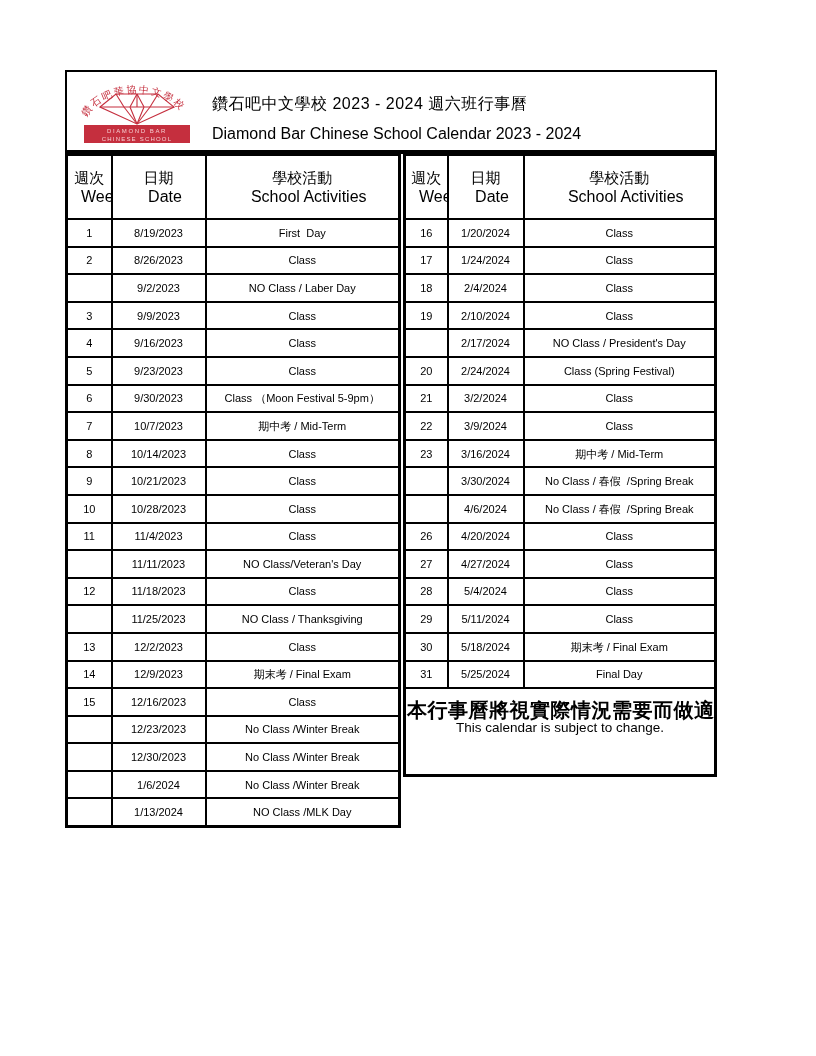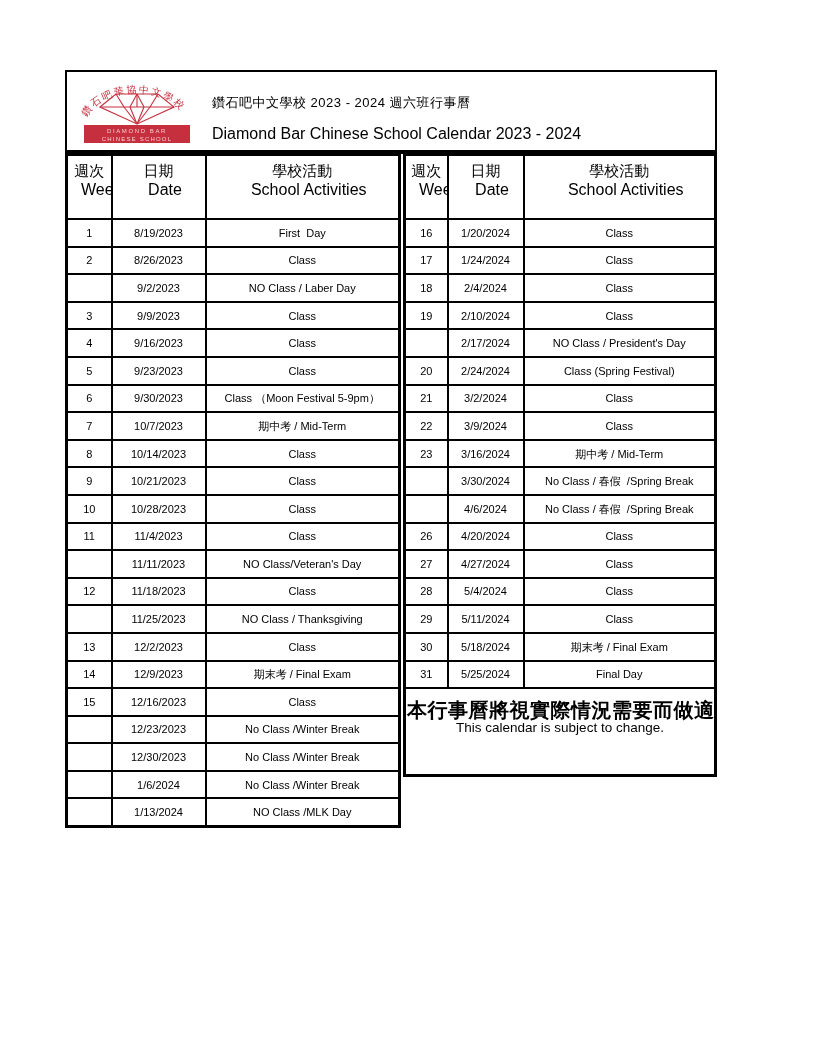--- a/index.html
+++ b/index.html
@@ -10,32 +10,32 @@
   }
   .doc { position:absolute; left:65px; top:70px; width:652px; }
 
   
   .header-box {
     box-sizing:border-box; height:80px;
     border:2px solid #000; border-bottom:none; position:relative; background:#fff;
   }
   .logo { position:absolute; left:7px; top:5px; }
   .titles { position:absolute; left:145px; top:0; right:4px; }
-  .title-zh { position:absolute; top:22px; left:0; font-size:13px; letter-spacing:0.5px; white-space:nowrap; }
+  .title-zh { position:absolute; top:22px; left:0; font-size:16px; letter-spacing:0.5px; white-space:nowrap; }
   .title-en { position:absolute; top:53px; left:0; font-size:16px; white-space:nowrap; }
   .header-rule { height:4px; background:#000; }
 
   
   .tables { display:flex; gap:2px; align-items:flex-start; }
   table.cal { border-collapse:collapse; table-layout:fixed; border:3px solid #000; border-top:none; }
   table.cal.left  { width:336px; }
   table.cal.right { width:314px; }
   table.cal th, table.cal td { border:2px solid #000; padding:0; overflow:hidden; box-sizing:border-box; }
   thead th { height:64px; font-weight:normal; vertical-align:top; }
-  .th-inner { display:flex; flex-direction:column; justify-content:flex-start; height:100%; padding:6px 0 6px 0; box-sizing:border-box; }
+  .th-inner { display:flex; flex-direction:column; justify-content:center; height:100%; padding:6px 0 6px 0; box-sizing:border-box; }
   .th-zh { font-size:15px; }
   .th-en { font-size:16px;padding-left:13px; }
   td { height:27.6px; font-size:11px; line-height:1.1; vertical-align:middle; }
   td.col-week { text-align:center; }
   td.col-date { text-align:center; }
   td.col-act  { text-align:center; padding-left:3px; white-space:pre-wrap; }
   .left  .w-week { width:45px; }
   .left  .w-date { width:94px; }
   .right .w-week { width:43px; }
   .right .w-date { width:76px; }

